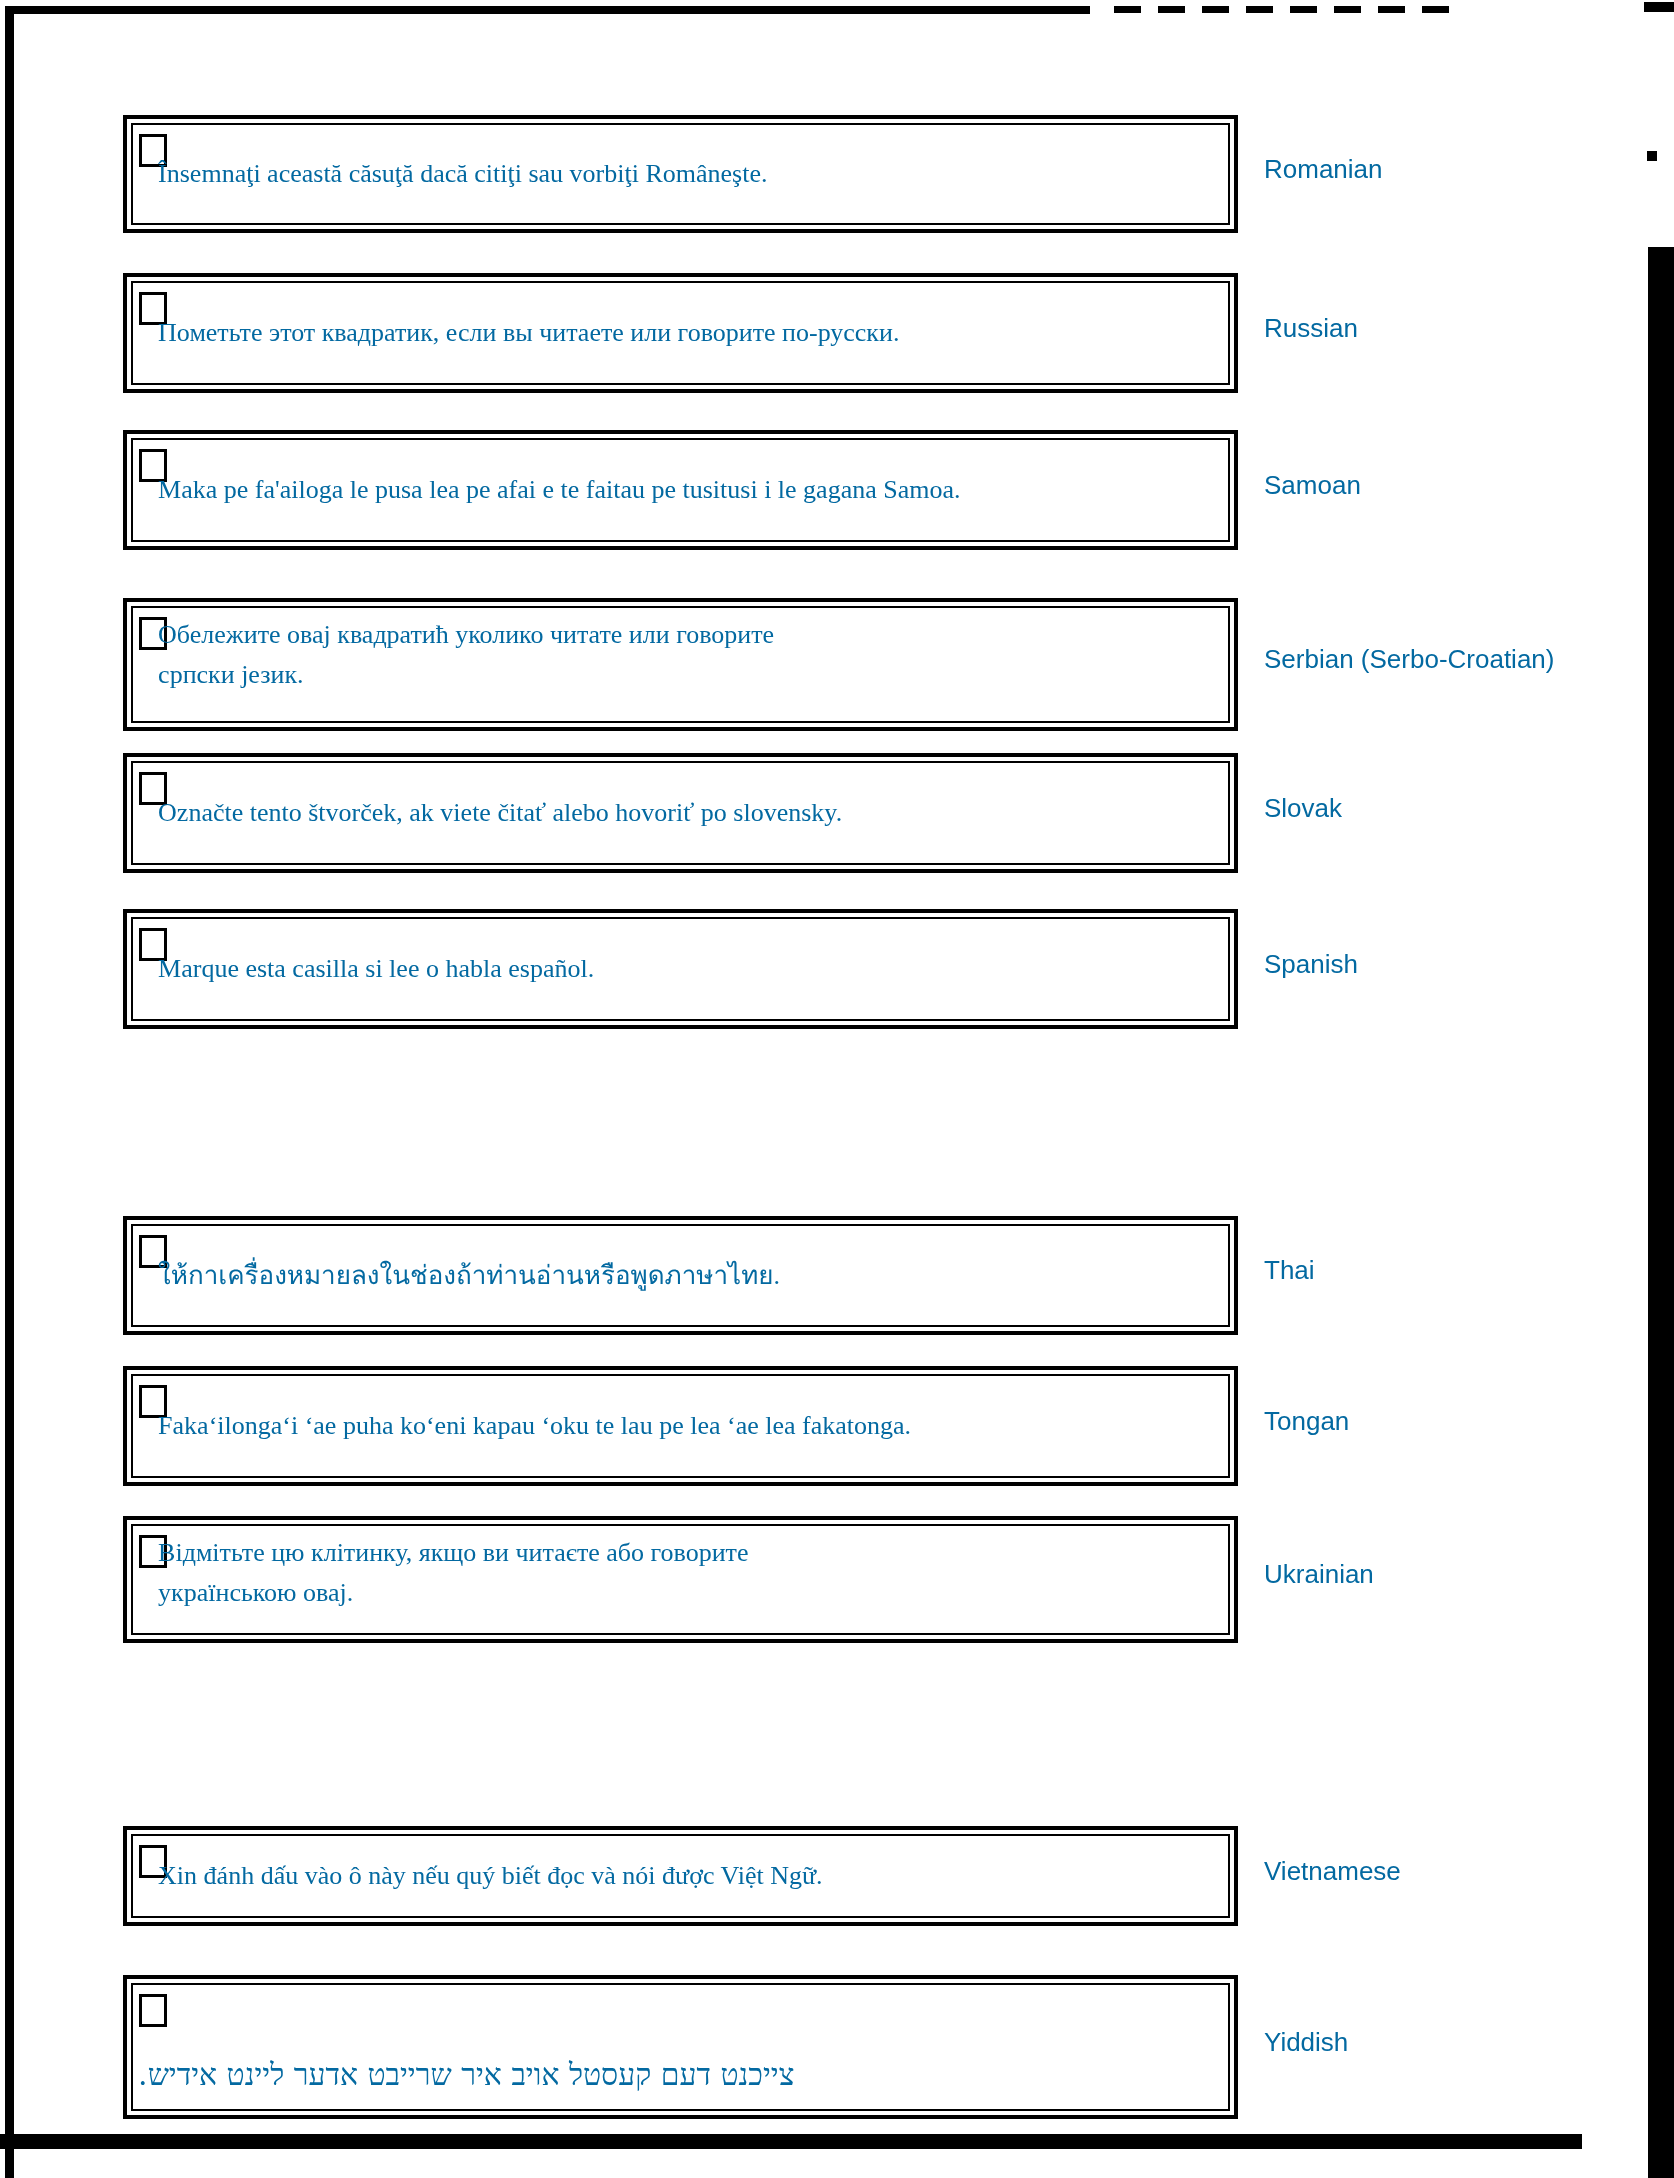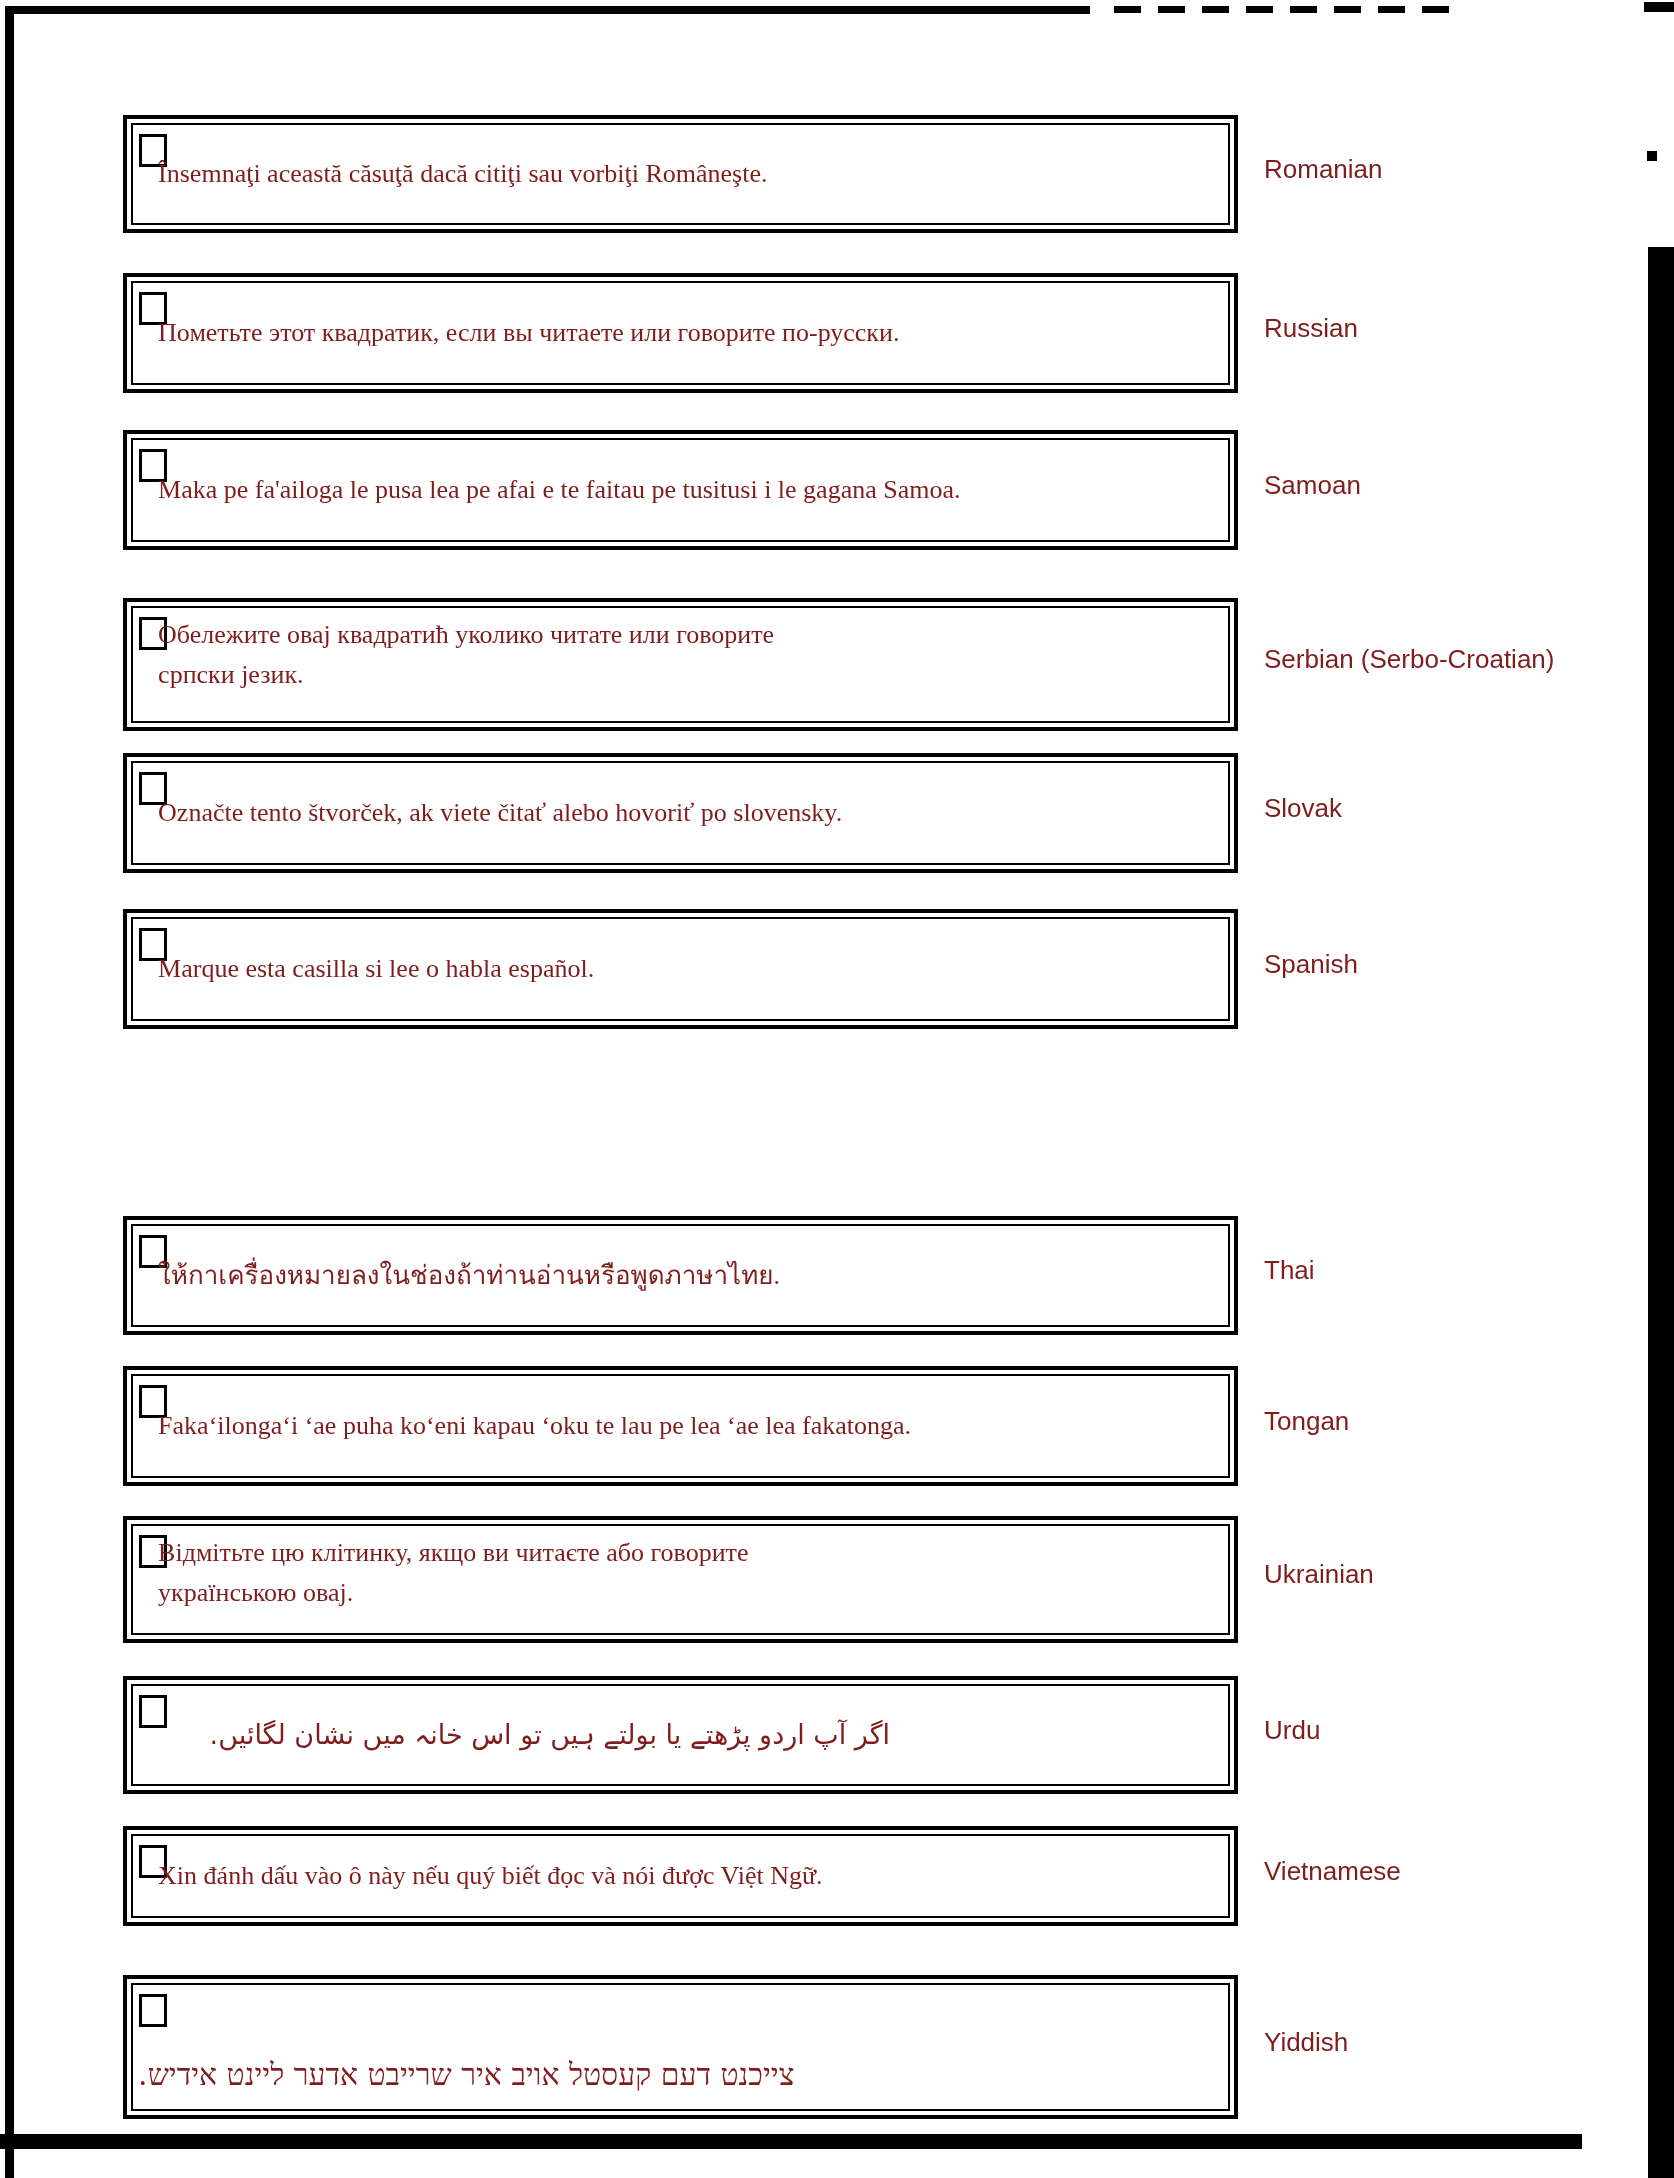--- a/index.html
+++ b/index.html
@@ -2,21 +2,21 @@
 <html style="font-size:14.5px"><head>
 <meta charset="utf-8">
 <style>
   html, body { margin: 0; padding: 0; background: #e8e8e8; }
   .page {
     position: relative;
     width: 1675px;
     height: 2178px;
     background: #ffffff;
     overflow: hidden;
-    color: #7f1d1d;
+    color: #0369a1;
     font-family: "Liberation Serif", "DejaVu Serif", "DejaVu Sans", serif;
   }
 
   
   .border-left   { position: absolute; left: 4.5px;    top: 5.5px;    width: 9px;   height: 2173px; background: #000; }
   .border-top    { position: absolute; left: 4.5px;    top: 5.5px;    width: 1085px; height: 8.2px;    background: #000; }
   .border-top-dashed {
     position: absolute; left: 1114px; top: 6.4px; width: 336px; height: 6.4px;
     background: repeating-linear-gradient(90deg, #000 0 27px, transparent 27px 44px);
   }
@@ -162,29 +162,20 @@
     <div class="langbox">
       <div class="langbox-inner">
         <div class="cbx" role="checkbox" aria-checked="false"></div>
         <div class="box-text">Відмітьте цю клітинку, якщо ви читаєте або говорите
 українською овај.</div>
       </div>
     </div>
     <div class="label">Ukrainian</div>
   </div>
 
-  <div class="row row--urdu" style="top:1676px;height:118px">
-    <div class="langbox">
-      <div class="langbox-inner">
-        <div class="cbx" role="checkbox" aria-checked="false"></div>
-        <div class="box-text">اگر آپ اردو پڑھتے یا بولتے ہیں تو اس خانہ میں نشان لگائیں.</div>
-      </div>
-    </div>
-    <div class="label">Urdu</div>
-  </div>
 
   <div class="row" style="top:1826px;height:100px">
     <div class="langbox">
       <div class="langbox-inner">
         <div class="cbx" role="checkbox" aria-checked="false"></div>
         <div class="box-text">Xin đánh dấu vào ô này nếu quý biết đọc và nói được Việt Ngữ.</div>
       </div>
     </div>
     <div class="label">Vietnamese</div>
   </div>

